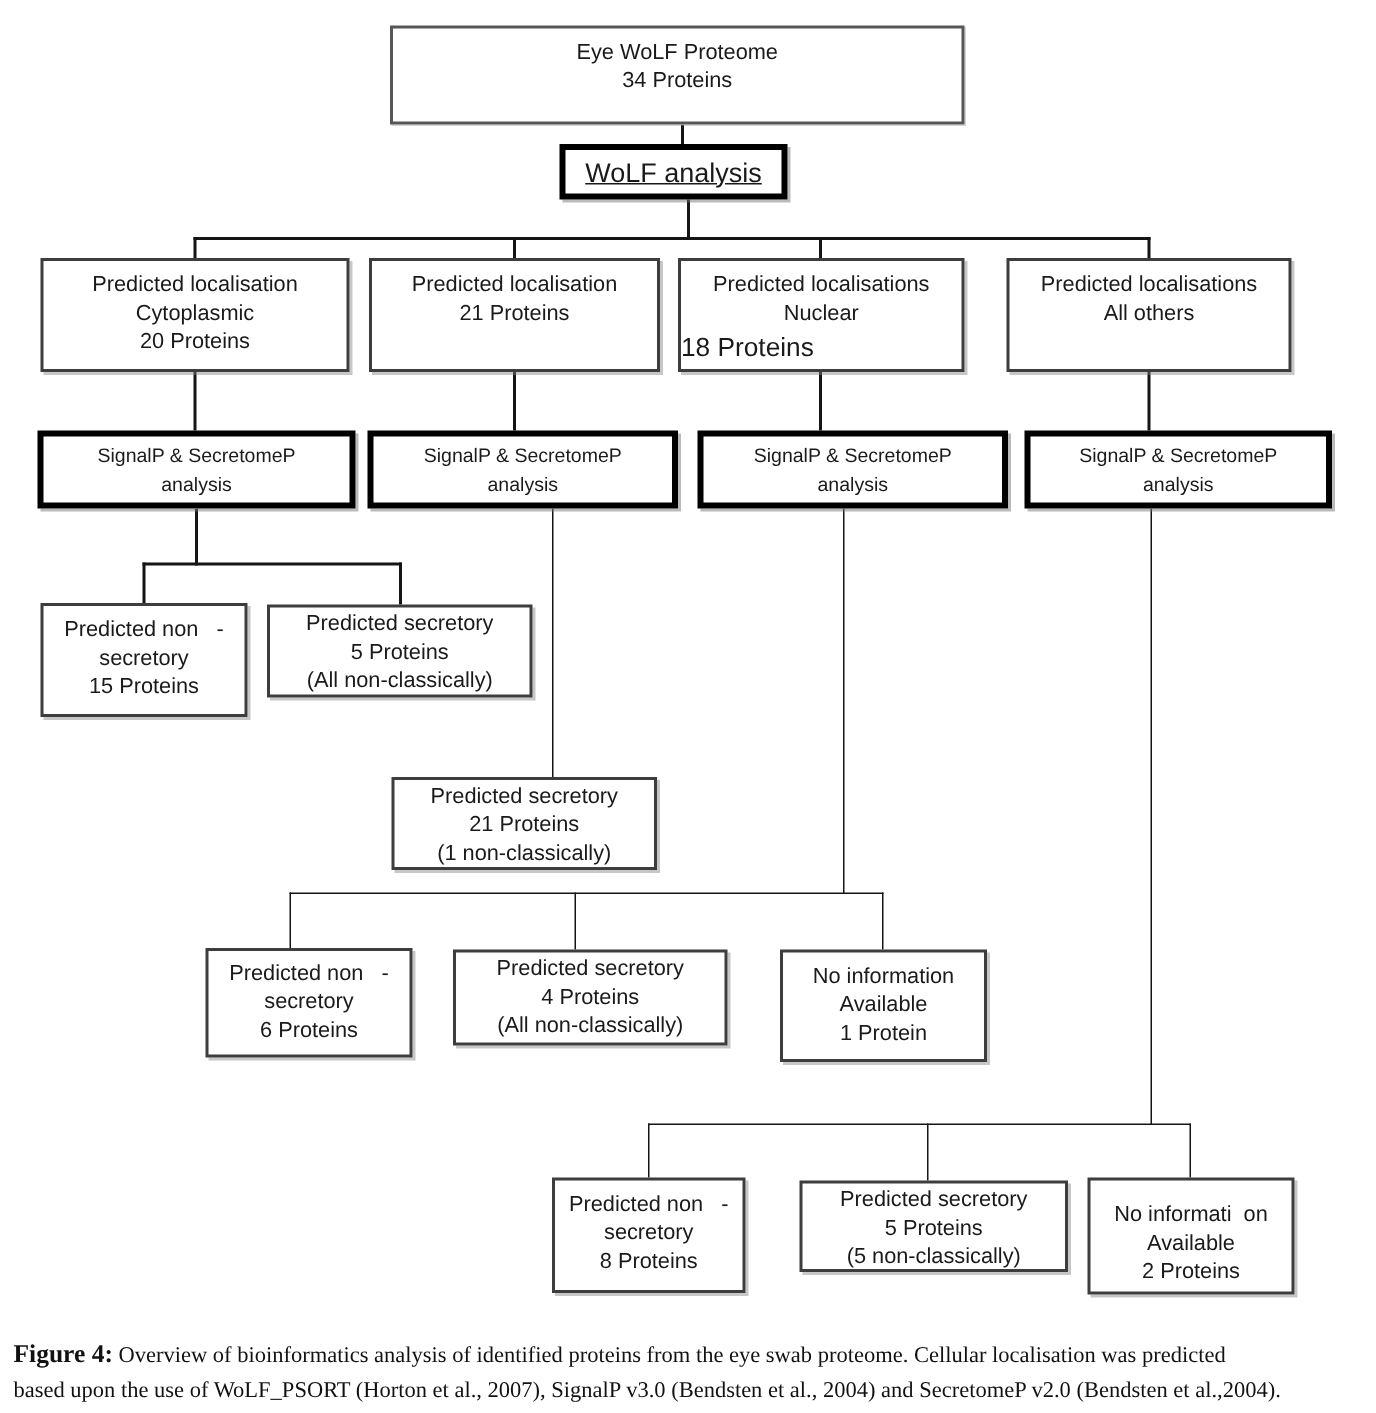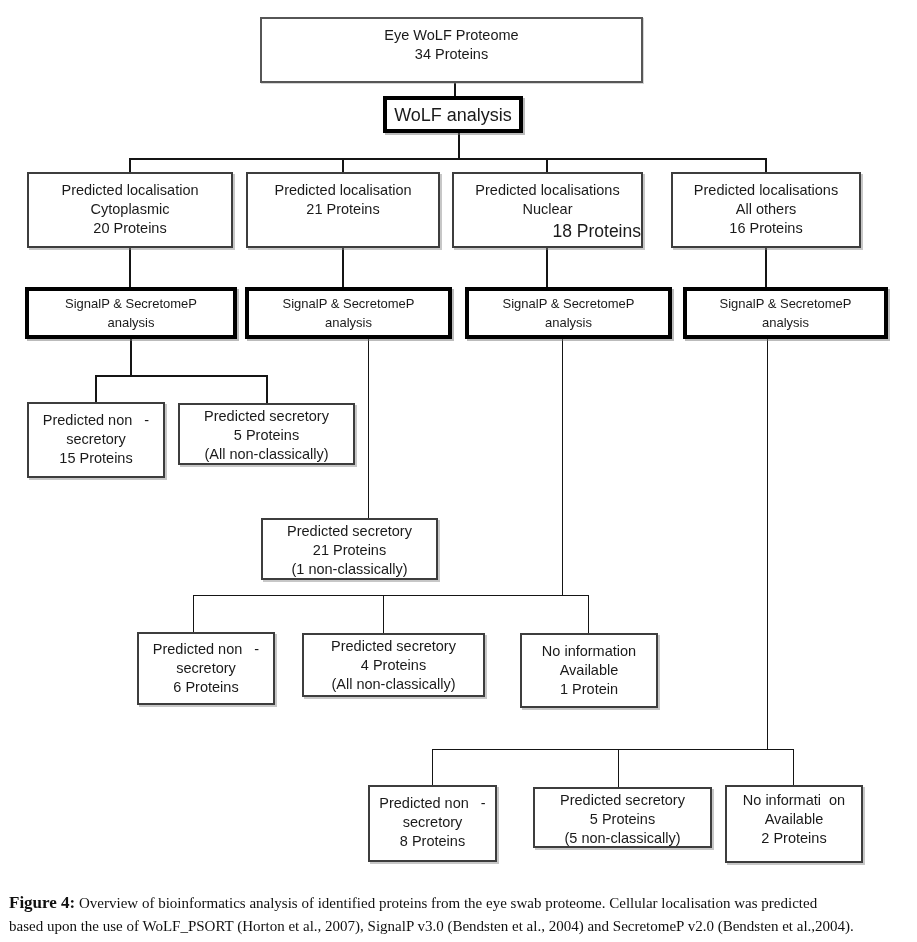--- a/index.html
+++ b/index.html
@@ -14,21 +14,21 @@
     border:2px solid #3d3d3d;
     box-shadow:2px 2px 0 rgba(130,130,130,.45);
   }
   .root-border{border:2px solid #565656;box-shadow:1px 1px 0 rgba(150,150,150,.4);}
   .thick{
     border:4px solid #000000;
     box-shadow:2px 2px 0 rgba(120,120,120,.5);
     display:flex;flex-direction:column;justify-content:center;
   }
   .ln{font-size:14.5px;line-height:19px;white-space:pre-wrap;}
-  .big-left{font-size:17.5px;line-height:24px;text-align:right;padding-left:12px;}
+  .big-left{font-size:17.5px;line-height:24px;text-align:left;padding-left:0;}
   .wolf-ln{font-size:18px;line-height:22px;}
   .s-ln{font-size:13px;line-height:19px;}
   .vline,.hline{position:absolute;background:#151515;}
   .caption{
     position:absolute;left:9px;top:892px;width:903px;
     font-family:"Liberation Serif","DejaVu Serif",serif;
     font-size:15px;line-height:22.5px;color:#111;text-align:left;
   }
   .cap-label{font-weight:bold;font-size:17px;}
 </style>
@@ -67,21 +67,21 @@
   <div class="hline" style="left:432px;top:749px;width:362px;height:1px;"></div>
   <div class="vline" style="left:432px;top:749px;width:1px;height:38px;"></div>
   <div class="vline" style="left:618px;top:749px;width:1px;height:40px;"></div>
   <div class="vline" style="left:793px;top:749px;width:1px;height:38px;"></div>
 
   <div class="node root-border" style="left:260px;top:17px;width:383px;height:66px;padding-top:7px;">
     <div class="ln">Eye WoLF Proteome</div>
     <div class="ln">34 Proteins</div>
   </div>
 
-  <div class="node thick" style="left:383px;top:96px;width:140px;height:37px;">
+  <div class="node thick" style="left:373px;top:96px;width:152px;height:37px;text-decoration:underline;">
     <div class="wolf-ln">WoLF analysis</div>
   </div>
 
   <div class="node thin" style="left:27px;top:172px;width:206px;height:76px;padding-top:7px;">
     <div class="ln">Predicted localisation</div>
     <div class="ln">Cytoplasmic</div>
     <div class="ln">20 Proteins</div>
   </div>
 
   <div class="node thin" style="left:246px;top:172px;width:194px;height:76px;padding-top:7px;">
@@ -91,21 +91,20 @@
 
   <div class="node thin" style="left:452px;top:172px;width:191px;height:76px;padding-top:7px;">
     <div class="ln">Predicted localisations</div>
     <div class="ln">Nuclear</div>
     <div class="ln big-left">18 Proteins</div>
   </div>
 
   <div class="node thin" style="left:671px;top:172px;width:190px;height:76px;padding-top:7px;">
     <div class="ln">Predicted localisations</div>
     <div class="ln">All others</div>
-    <div class="ln">16 Proteins</div>
   </div>
 
   <div class="node thick" style="left:25px;top:287px;width:212px;height:52px;">
     <div class="s-ln">SignalP &amp; SecretomeP</div>
     <div class="s-ln">analysis</div>
   </div>
 
   <div class="node thick" style="left:245px;top:287px;width:207px;height:52px;">
     <div class="s-ln">SignalP &amp; SecretomeP</div>
     <div class="s-ln">analysis</div>
@@ -162,21 +161,21 @@
     <div class="ln">secretory</div>
     <div class="ln">8 Proteins</div>
   </div>
 
   <div class="node thin" style="left:533px;top:787px;width:179px;height:61px;padding-top:2px;">
     <div class="ln">Predicted secretory</div>
     <div class="ln">5 Proteins</div>
     <div class="ln">(5 non-classically)</div>
   </div>
 
-  <div class="node thin" style="left:725px;top:785px;width:138px;height:78px;padding-top:4px;">
+  <div class="node thin" style="left:725px;top:785px;width:138px;height:78px;padding-top:14px;">
     <div class="ln">No informati  on</div>
     <div class="ln">Available</div>
     <div class="ln">2 Proteins</div>
   </div>
 
   <div class="caption">
     <span class="cap-label">Figure 4:</span>
     <span>Overview of bioinformatics analysis of identified proteins from the eye swab proteome. Cellular localisation was predicted</span><br>
     <span>based upon the use of WoLF_PSORT (Horton et al., 2007), SignalP v3.0 (Bendsten et al., 2004) and SecretomeP v2.0 (Bendsten et al.,2004).</span>
   </div>

